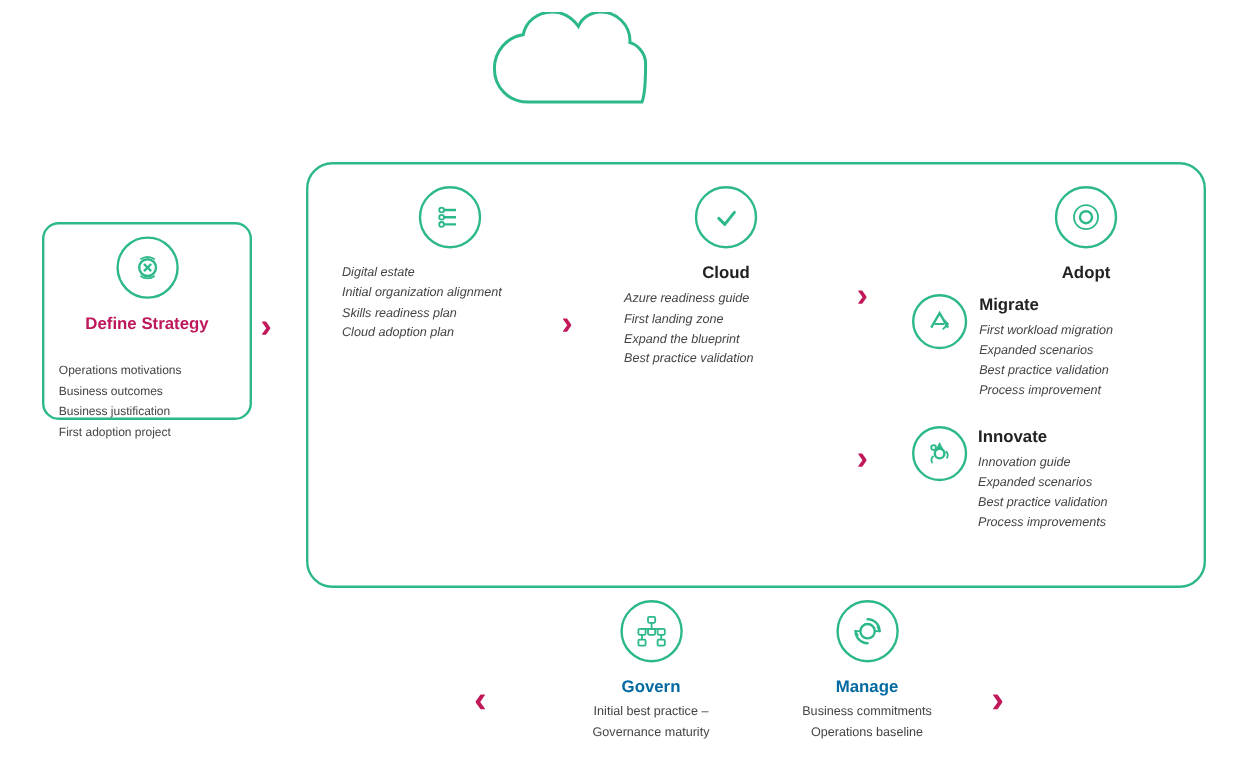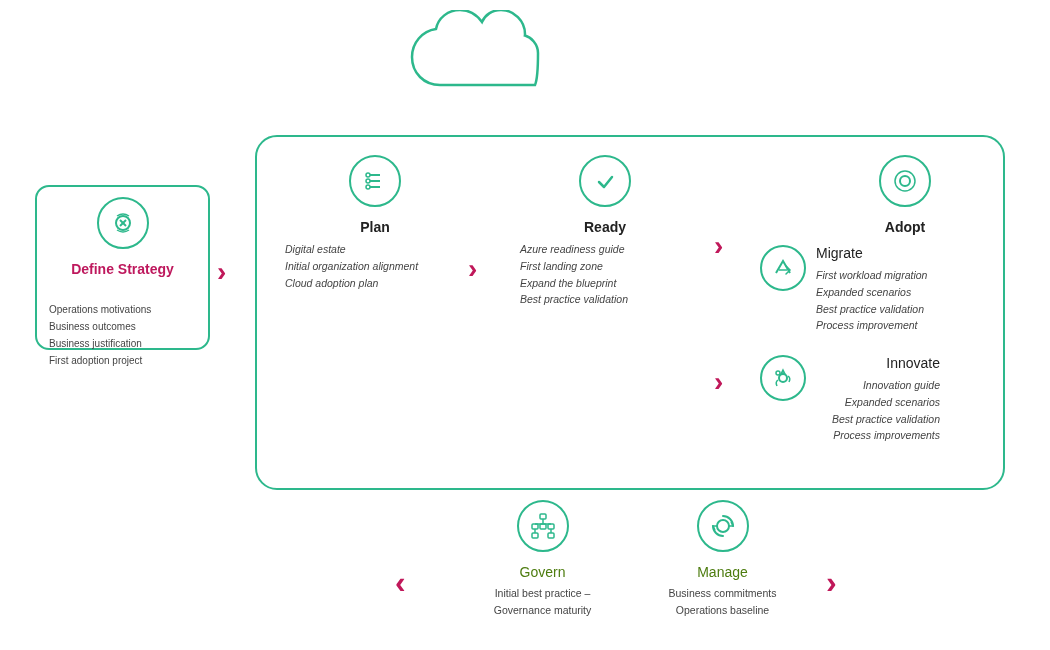--- a/index.html
+++ b/index.html
@@ -73,21 +73,21 @@
       margin: 0 auto 6px auto;
     }
 
     .section {
       position: absolute;
       text-align: left;
     }
 
     .section-title {
       font-size: 14px;
-      font-weight: 400;
+      font-weight: 700;
       color: #222;
       margin-bottom: 6px;
     }
 
     .section-title-center {
       font-size: 14px;
       font-weight: 700;
       color: #222;
       margin-bottom: 6px;
       text-align: center;
@@ -125,22 +125,22 @@
       justify-content: center;
     }
 
     .bottom-section {
       position: absolute;
       text-align: center;
     }
 
     .bottom-title {
       font-size: 14px;
-      font-weight: 400;
-      color: #4d7c0f;
+      font-weight: 700;
+      color: #0369a1;
       margin-bottom: 5px;
     }
 
     .bottom-item {
       font-size: 10.5px;
       color: #444;
       line-height: 1.65;
     }
   </style>
 </head>
@@ -184,37 +184,37 @@
         <svg width="26" height="26" viewBox="0 0 26 26" fill="none">
           <line x1="8" y1="7" x2="18" y2="7" stroke="#2db88c" stroke-width="2"></line>
           <circle cx="6" cy="7" r="2" stroke="#2db88c" stroke-width="1.5"></circle>
           <line x1="8" y1="13" x2="18" y2="13" stroke="#2db88c" stroke-width="2"></line>
           <circle cx="6" cy="13" r="2" stroke="#2db88c" stroke-width="1.5"></circle>
           <line x1="8" y1="19" x2="18" y2="19" stroke="#2db88c" stroke-width="2"></line>
           <circle cx="6" cy="19" r="2" stroke="#2db88c" stroke-width="1.5"></circle>
         </svg>
       </div>
     </div>
-    <div class="section-title-center">Plan</div>
     <div class="section-item">Digital estate</div>
     <div class="section-item">Initial organization alignment</div>
+    <div class="section-item">Skills readiness plan</div>
     <div class="section-item">Cloud adoption plan</div>
   </div>
 
   <div class="arrow" style="top:255px; left:468px; font-size:28px; color:#c0185a;">›</div>
 
   <div class="section" style="top:155px; left:510px; width:190px; text-align:center;">
     <div style="display:flex; justify-content:center; margin-bottom:6px;">
       <div class="icon-circle">
         <svg width="26" height="26" viewBox="0 0 26 26" fill="none">
           <polyline points="7,14 12,19 20,9" stroke="#2db88c" stroke-width="2.5" fill="none" stroke-linecap="round" stroke-linejoin="round"></polyline>
         </svg>
       </div>
     </div>
-    <div class="section-title-center">Ready</div>
+    <div class="section-title-center">Cloud</div>
     <div style="text-align:left; margin-left:10px;">
       <div class="section-item">Azure readiness guide</div>
       <div class="section-item">First landing zone</div>
       <div class="section-item">Expand the blueprint</div>
       <div class="section-item">Best practice validation</div>
     </div>
   </div>
 
   <div class="arrow" style="top:232px; left:714px; font-size:28px; color:#c0185a;">›</div>
 
@@ -245,21 +245,21 @@
         <div class="section-title">Migrate</div>
         <div class="section-item">First workload migration</div>
         <div class="section-item">Expanded scenarios</div>
         <div class="section-item">Best practice validation</div>
         <div class="section-item">Process improvement</div>
       </div>
     </div>
   </div>
 
   <div style="position:absolute; top:355px; left:760px;">
-    <div style="display:flex; align-items:flex-start; gap:26px;text-align:right;">
+    <div style="display:flex; align-items:flex-start; gap:9px;">
       <div class="adopt-icon-circle">
         <svg width="24" height="24" viewBox="0 0 24 24" fill="none">
           <circle cx="12" cy="12" r="4" stroke="#2db88c" stroke-width="2"></circle>
           <path d="M12 4 L14 8 L12 7 L10 8 Z" stroke="#2db88c" stroke-width="1.5" fill="none"></path>
           <circle cx="7" cy="7" r="2" stroke="#2db88c" stroke-width="1.5"></circle>
           <path d="M17 10 Q20 12 18 16" stroke="#2db88c" stroke-width="1.5" fill="none"></path>
           <path d="M7 14 Q4 16 6 20" stroke="#2db88c" stroke-width="1.5" fill="none"></path>
         </svg>
       </div>
       <div>

